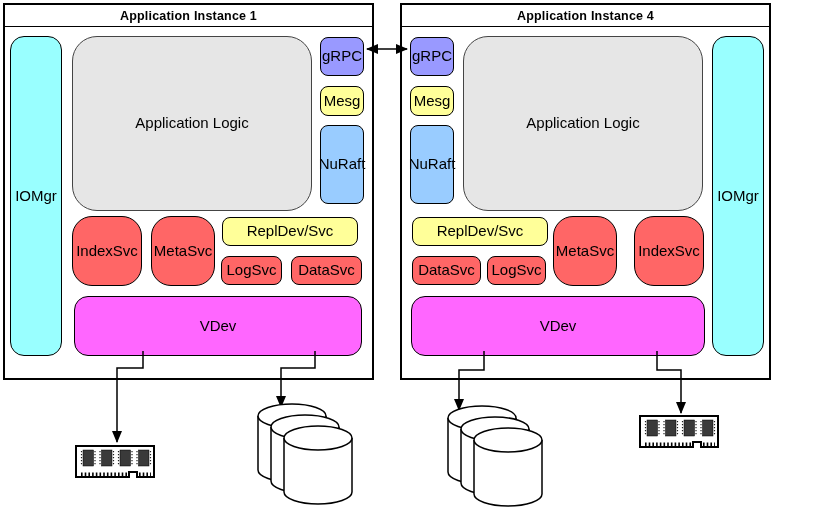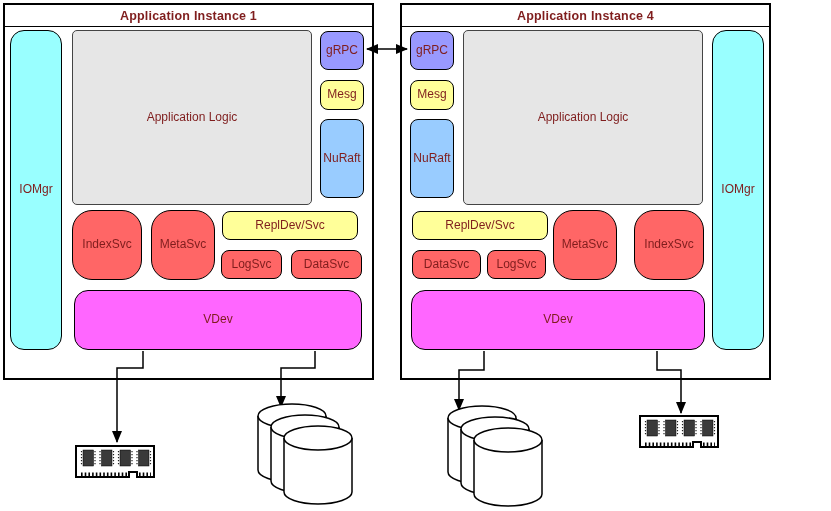--- a/index.html
+++ b/index.html
@@ -1,32 +1,33 @@
 <!DOCTYPE html>
 <html><head>
 <meta charset="utf-8">
 <style>
   html,body{margin:0;padding:0;background:#ffffff;}
   .canvas{
     position:relative;width:831px;height:511px;background:#ffffff;
-    font-family:"Liberation Sans",sans-serif;color:#7f1d1d;overflow:hidden;
+    font-family:"Liberation Sans",sans-serif;color:#000000;overflow:hidden;
   }
   .instance{
     position:absolute;border:2px solid #000;background:#fff;box-sizing:border-box;
   }
   .instance-title{
     height:21px;border-bottom:1.5px solid #000;display:flex;align-items:center;
     justify-content:center;font-weight:bold;font-size:12.5px;letter-spacing:.2px;
   }
   .node{
     position:absolute;border:1px solid #000;display:flex;align-items:center;
-    justify-content:center;font-size:12px;text-align:right;box-sizing:border-box;
+    justify-content:center;font-size:15px;text-align:right;box-sizing:border-box;
     line-height:1.1;
+    margin-top:6px;
   }
-  .r8{border-radius:8px}.r10{border-radius:14px}.r12{border-radius:20px}.r25{border-radius:5px}
+  .r8{border-radius:8px}.r10{border-radius:14px}.r12{border-radius:20px}.r25{border-radius:25px}
   .c-cyan{background:#99FFFF}
   .c-gray{background:#E6E6E6;border-color:#444}
   .c-purple{background:#9999FF}
   .c-yellow{background:#FFFF99}
   .c-blue{background:#99CCFF}
   .c-red{background:#FF6666}
   .c-magenta{background:#FF66FF}
   .overlay{position:absolute;left:0;top:0;pointer-events:none;}
 </style>
 </head>

